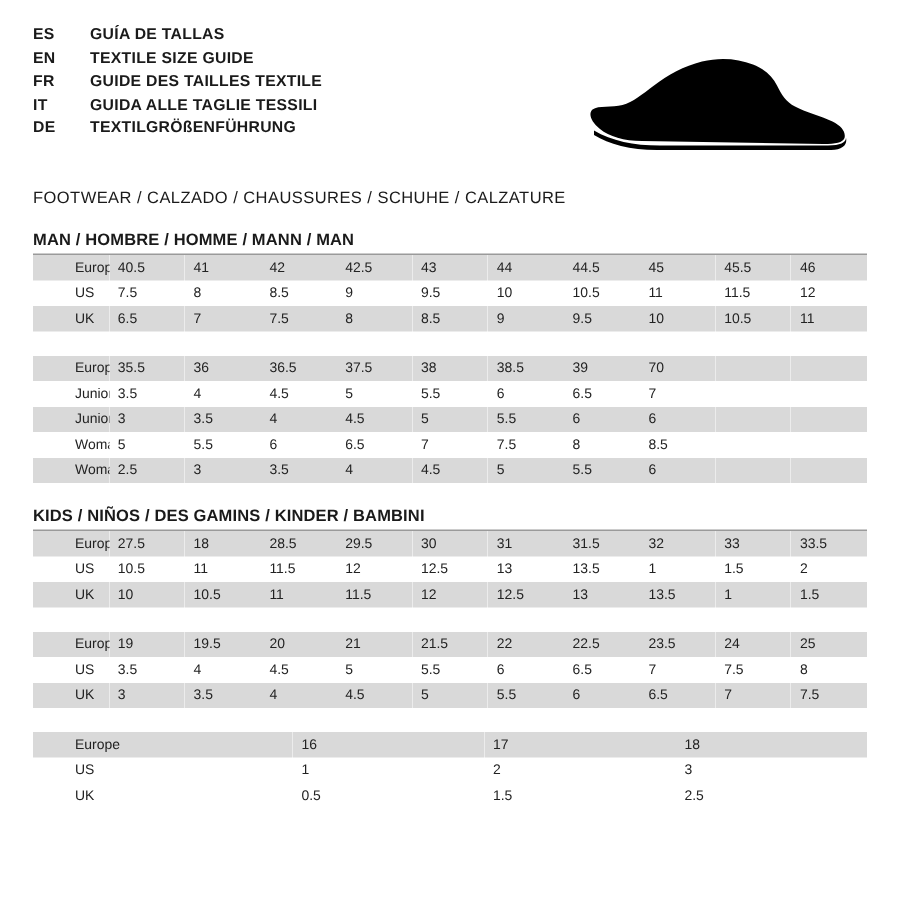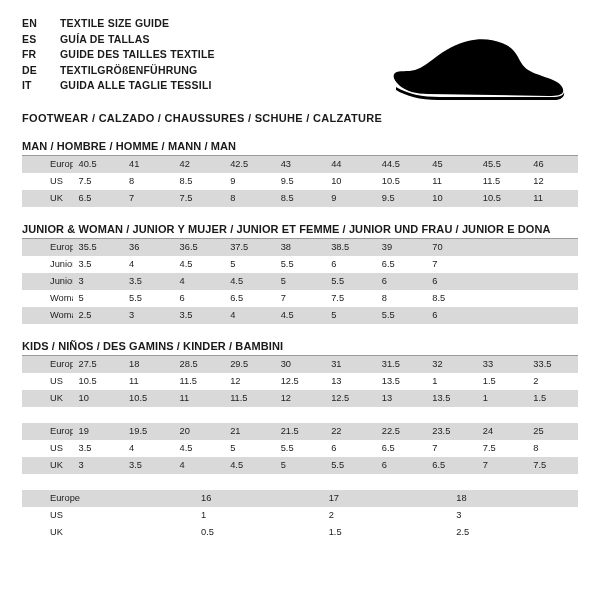--- a/index.html
+++ b/index.html
@@ -50,22 +50,23 @@
   .shoe-wrap {
     position: absolute;
     right: 8px;
     top: 18px;
     width: 186px;
     height: 74px;
   }
 
   .section-title {
     font-size: 11px;
-    font-weight: bold;
+    font-weight: normal;
     letter-spacing: 0.3px;
+    margin-top: 14px;
     margin-bottom: 0;
   }
 
   
   .group {
     margin-top: 16px;
   }
   .group-title {
     font-size: 11px;
     font-weight: bold;
@@ -104,38 +105,38 @@
 </style>
 </head>
 <body>
 
 <div class="page">
 
   <div class="header">
     <table class="lang-table">
       <tbody>
         <tr class="lang-row">
+          <td class="lang-code">ES</td>
+          <td class="lang-text">GUÍA DE TALLAS</td>
+        </tr>
+        <tr class="lang-row">
           <td class="lang-code">EN</td>
           <td class="lang-text">TEXTILE SIZE GUIDE</td>
         </tr>
         <tr class="lang-row">
-          <td class="lang-code">ES</td>
-          <td class="lang-text">GUÍA DE TALLAS</td>
-        </tr>
-        <tr class="lang-row">
           <td class="lang-code">FR</td>
           <td class="lang-text">GUIDE DES TAILLES TEXTILE</td>
         </tr>
         <tr class="lang-row">
+          <td class="lang-code">IT</td>
+          <td class="lang-text">GUIDA ALLE TAGLIE TESSILI</td>
+        </tr>
+        <tr class="lang-row">
           <td class="lang-code">DE</td>
           <td class="lang-text">TEXTILGRÖßENFÜHRUNG</td>
-        </tr>
-        <tr class="lang-row">
-          <td class="lang-code">IT</td>
-          <td class="lang-text">GUIDA ALLE TAGLIE TESSILI</td>
         </tr>
       </tbody>
     </table>
 
     <div class="shoe-wrap">
       <svg viewBox="0 0 186 74" width="186" height="74" aria-hidden="true">
         <path fill="#000000" d="M44 60 C32 60 22 57 16 52 C10 47 8 42 11 39 C15 36 24 38 31 36
           C38 34 44 29 52 23 C61 16 72 10 84 7 C96 4 108 5 118 9 C126 12 131 17 134 23
           C137 29 140 34 146 37 C153 41 163 43 171 47 C177 50 180 54 179 58 C178 61 173 62 165 62
           L44 60 Z"></path>
@@ -188,21 +189,20 @@
           <td>9.5</td>
           <td>10</td>
           <td>10.5</td>
           <td>11</td>
         </tr>
       </tbody>
     </table>
   </div>
 
   <div class="group">
-    <div class="group-title">JUNIOR &amp; WOMAN / JUNIOR Y MUJER / JUNIOR ET FEMME / JUNIOR UND FRAU / JUNIOR E DONA</div>
     <table class="size">
       <tbody>
         <tr class="shaded">
           <td class="lbl">Europe</td>
           <td>35.5</td>
           <td>36</td>
           <td>36.5</td>
           <td>37.5</td>
           <td>38</td>
           <td>38.5</td>

